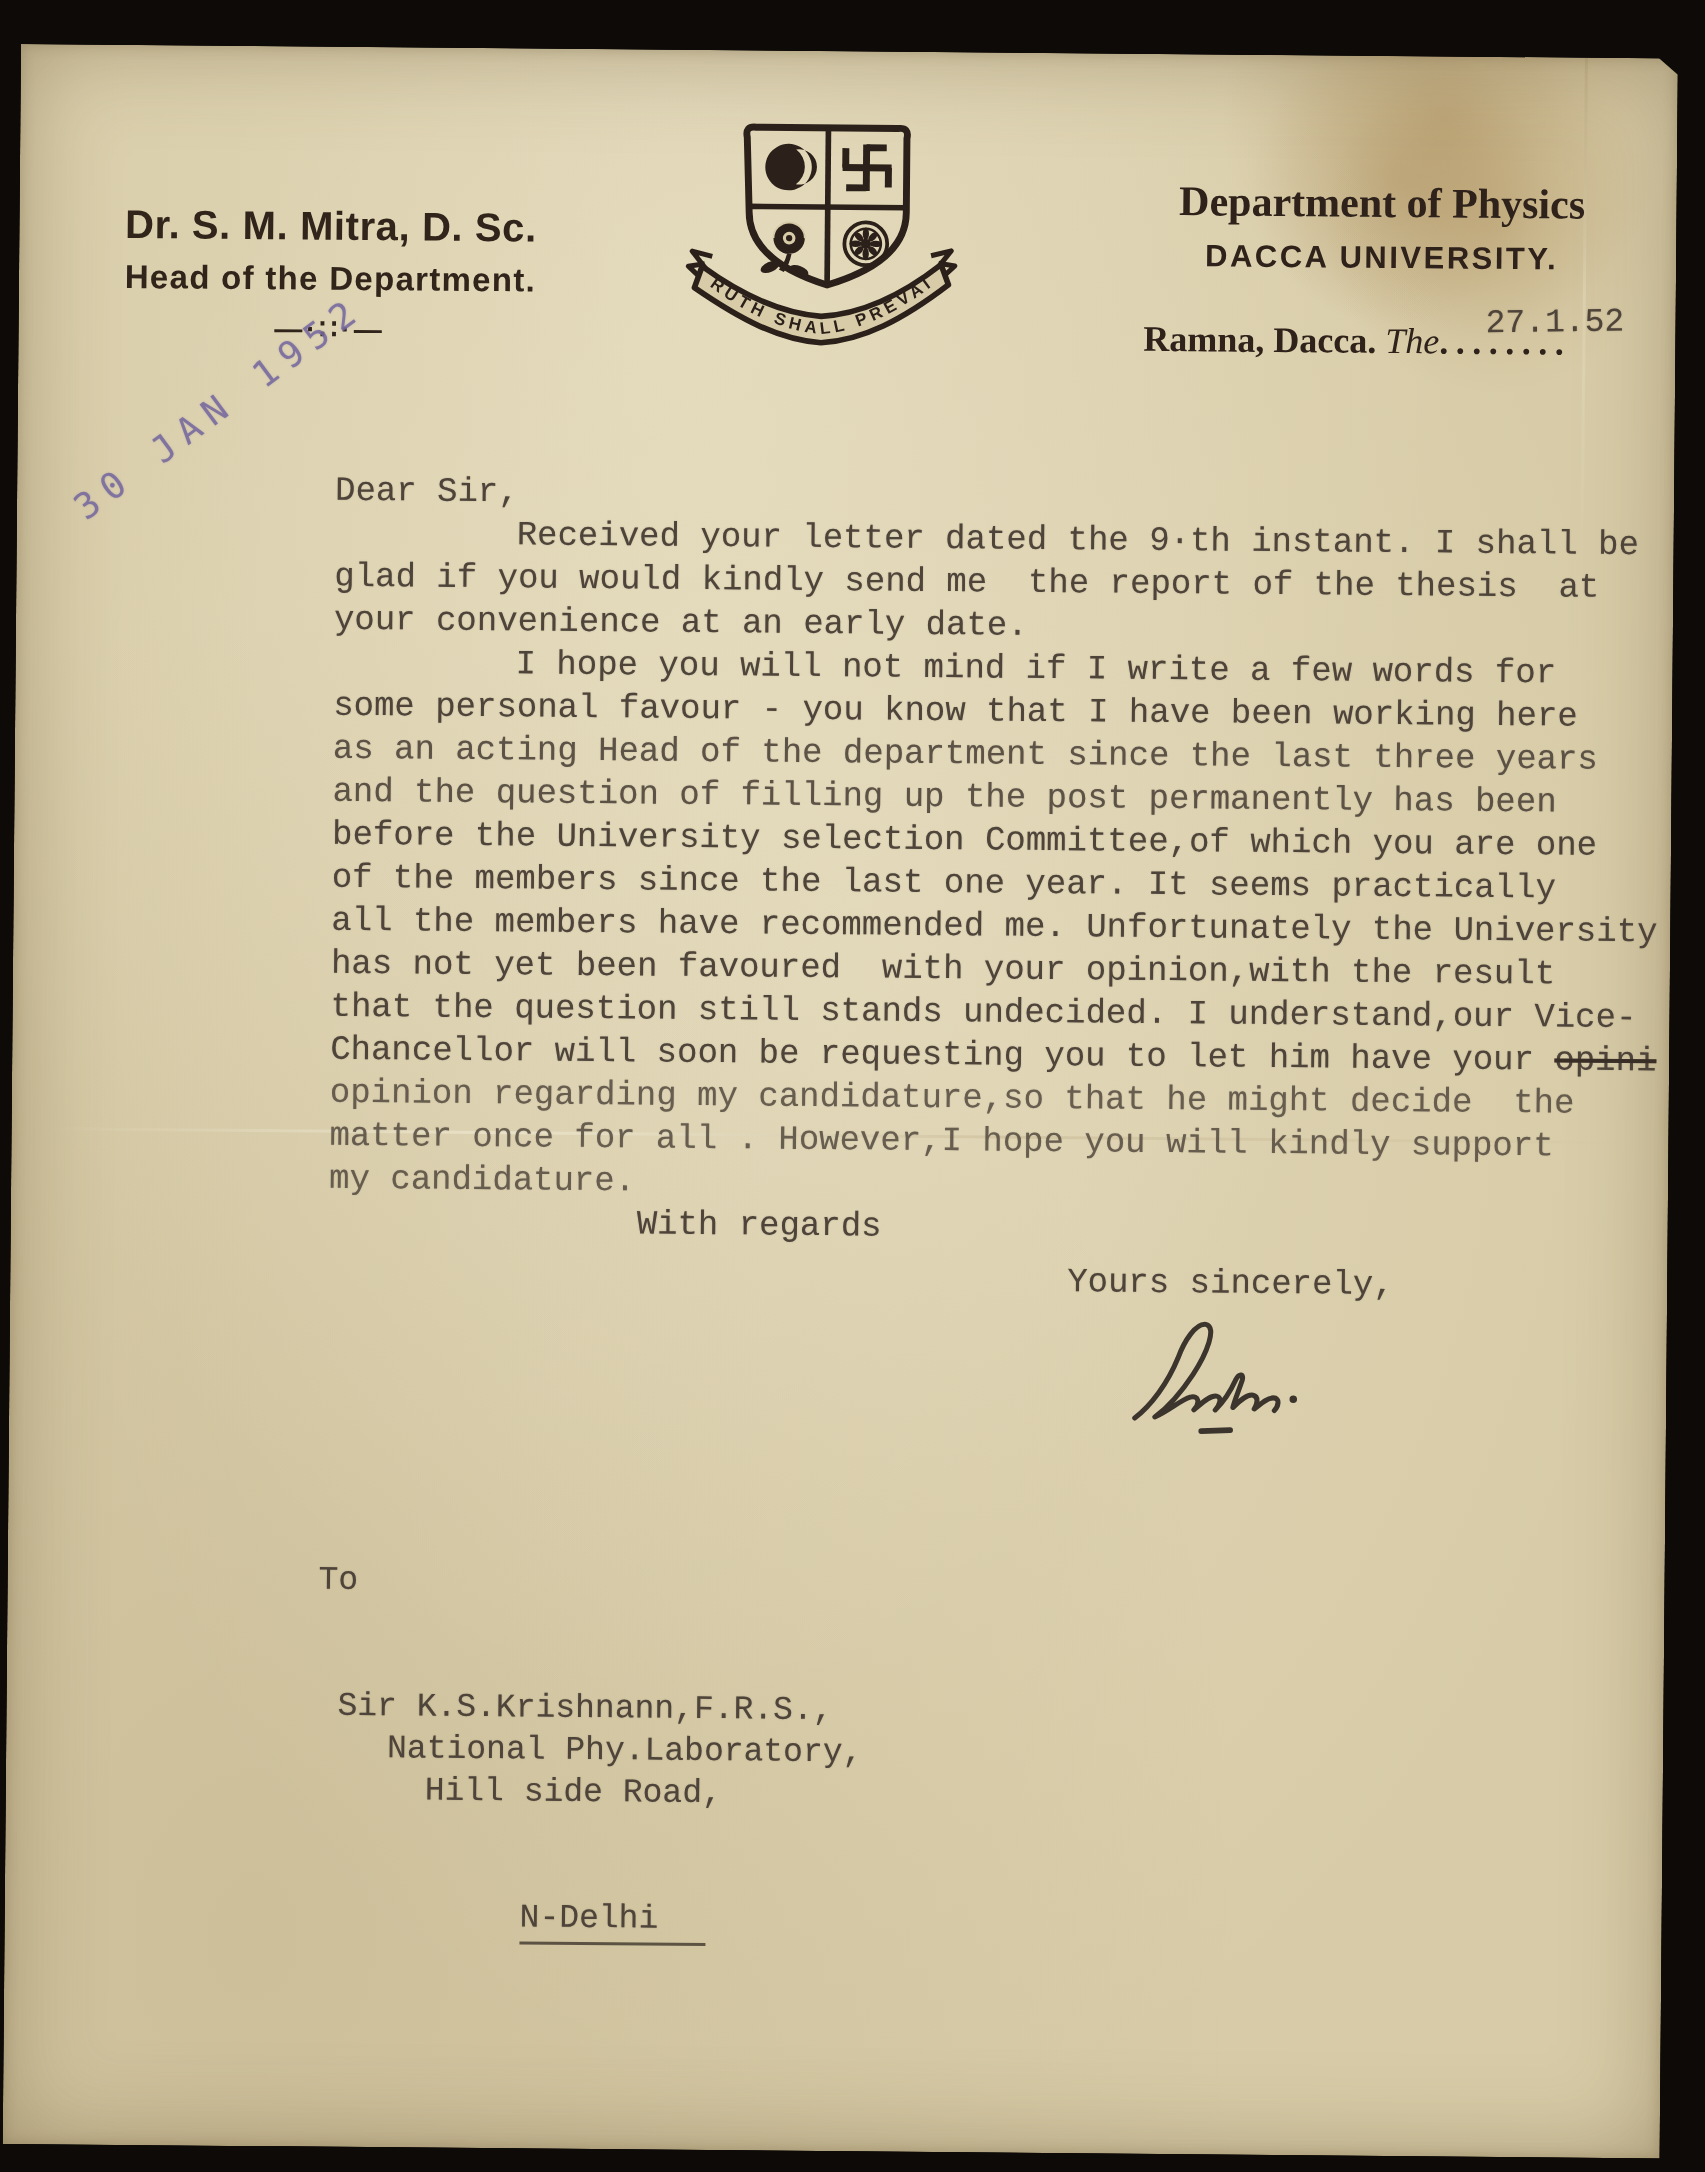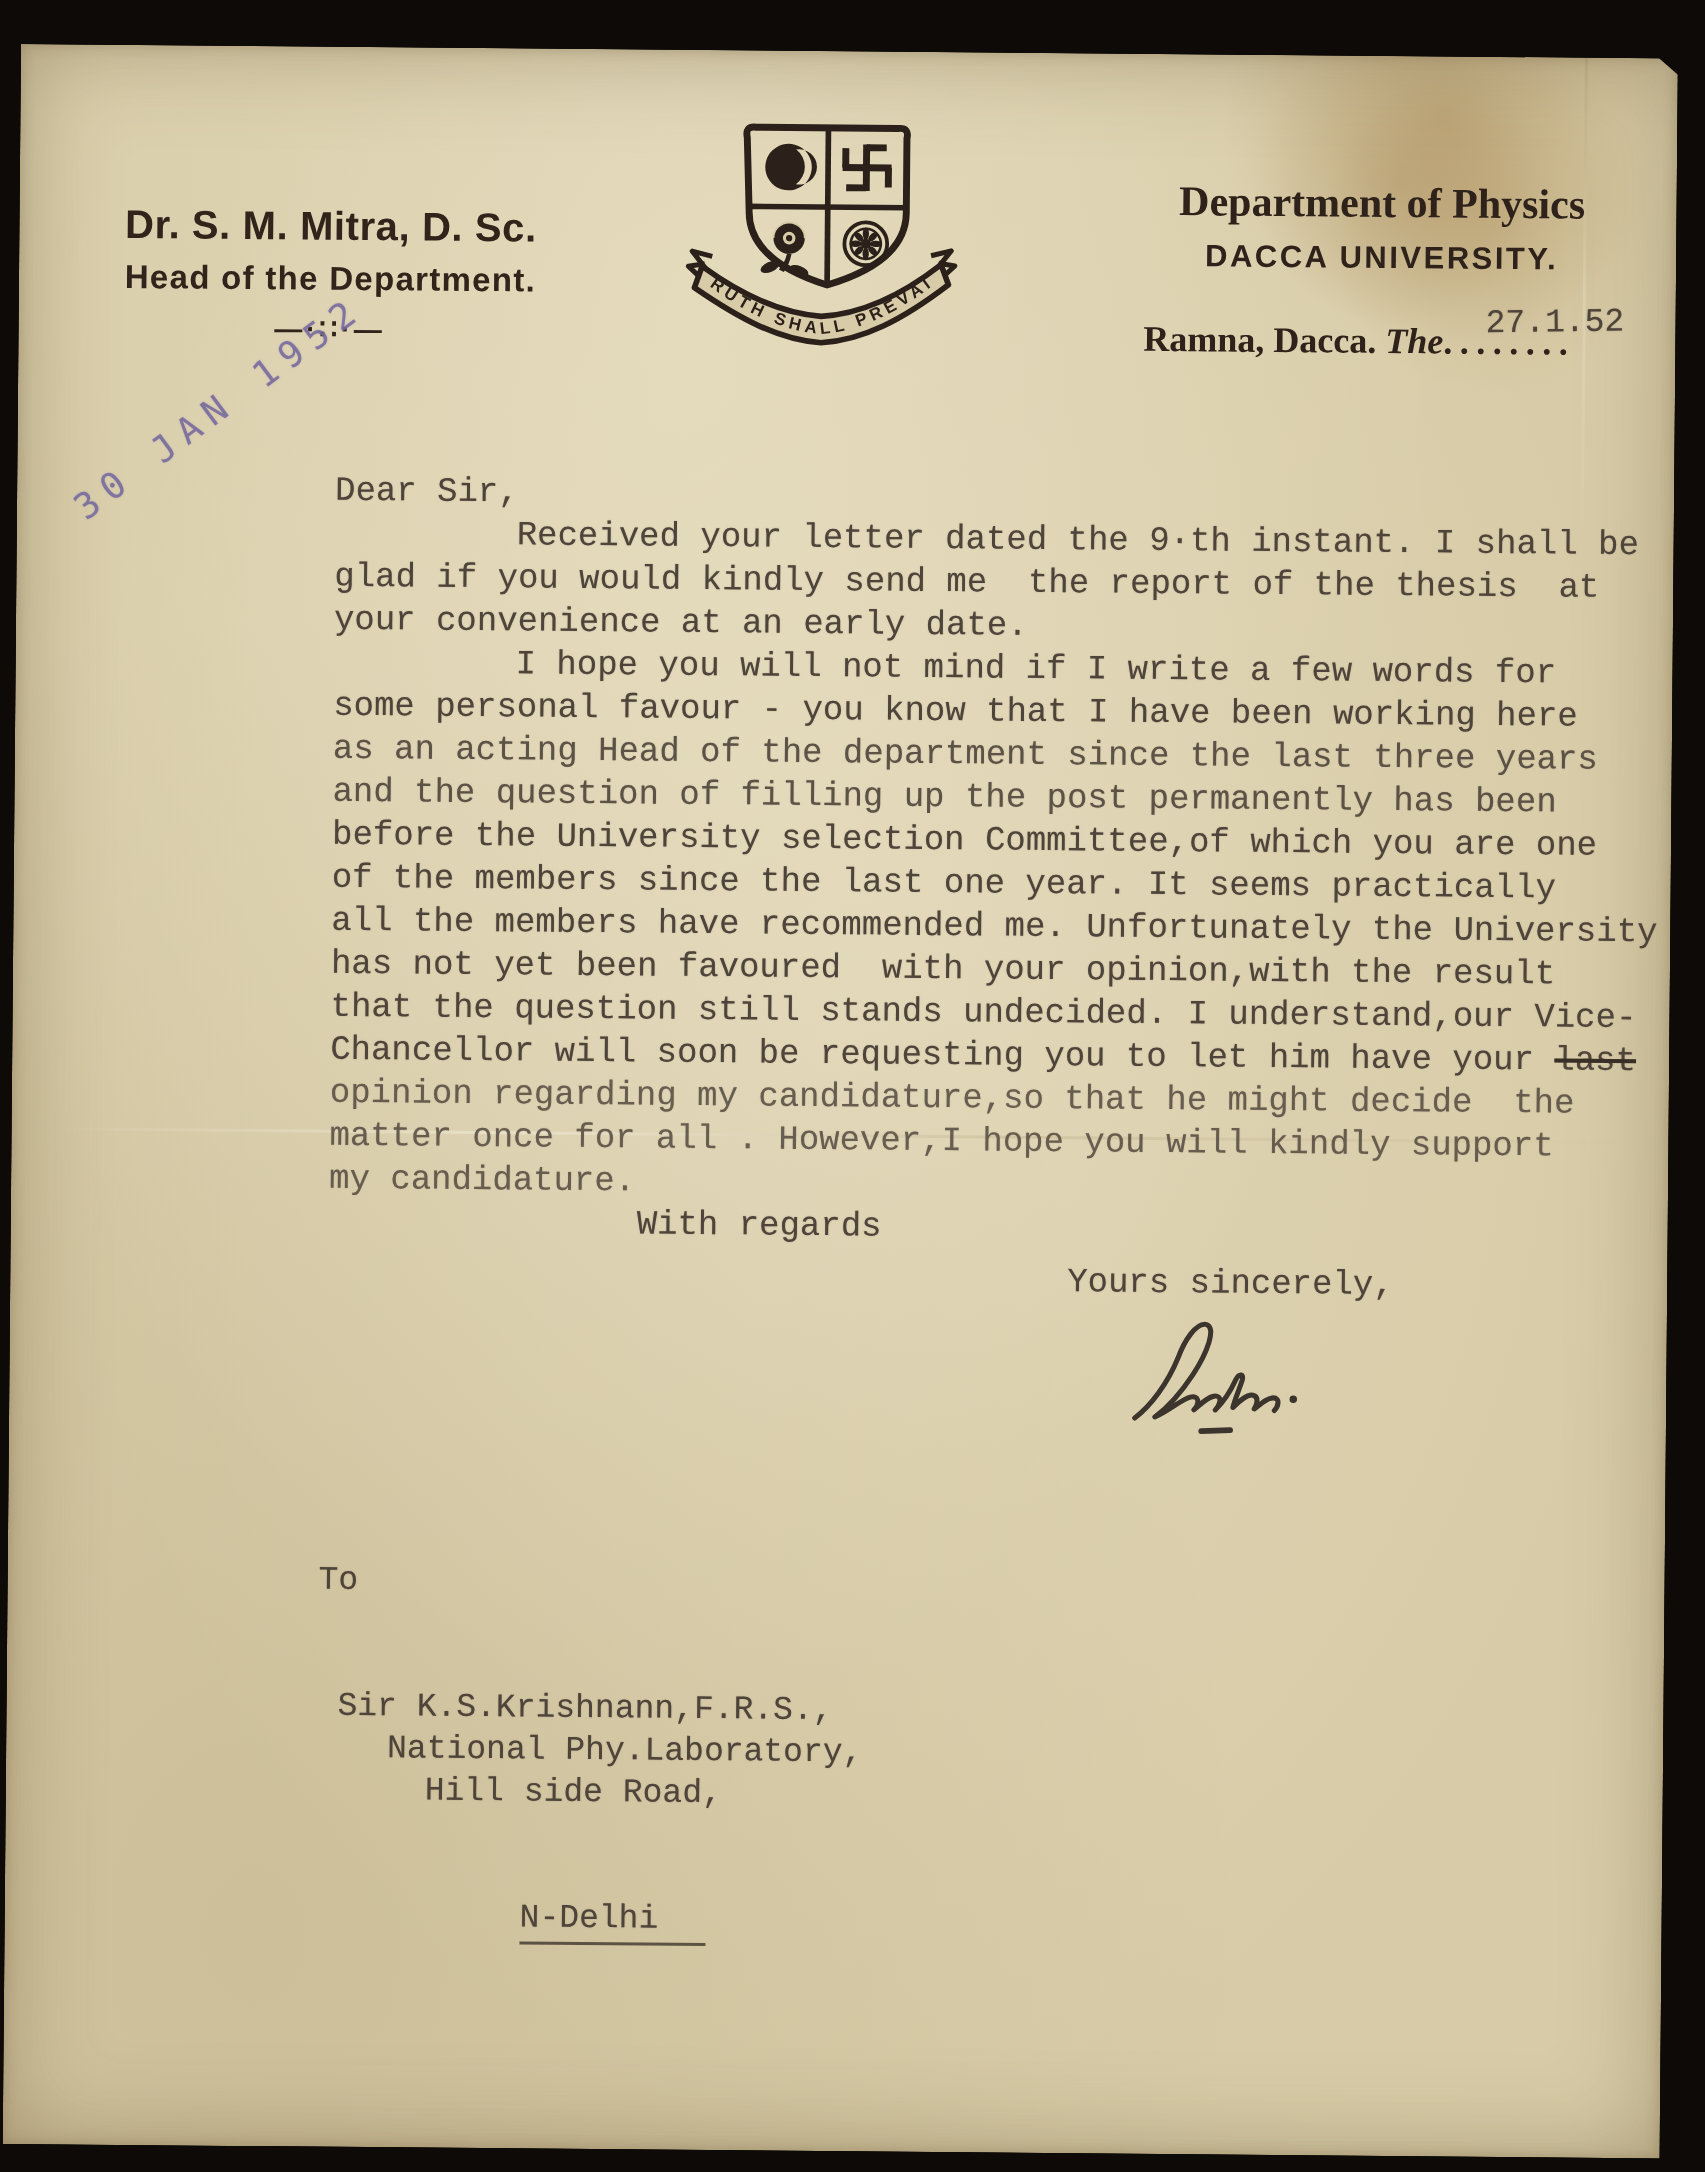--- a/index.html
+++ b/index.html
@@ -42,21 +42,21 @@
   .sender-name{font-size:40px;font-weight:bold;letter-spacing:0.6px;white-space:nowrap;}
   .sender-title{font-size:33px;font-weight:bold;letter-spacing:1.3px;margin-top:11.3px;white-space:nowrap;}
   .divider-mark{font-size:28px;font-weight:bold;margin-top:15px;letter-spacing:3.8px;color:#30241b;}
   .dept-block{position:absolute;left:1070px;top:123px;width:585px;text-align:center;color:#2e221a;}
   .dept-name{font-family:"Liberation Serif", serif;font-size:42px;font-weight:bold;white-space:nowrap;}
   .univ-name{font-size:31px;font-weight:bold;letter-spacing:2.5px;margin-top:12.6px;white-space:nowrap;}
   .place-line{
     position:absolute;left:1125px;top:264px;color:#2e221a;white-space:nowrap;
     font-family:"Liberation Serif", serif;font-size:36px;font-weight:bold;
   }
-  .place-the{font-style:italic;font-weight:bold;}
+  .place-the{font-style:italic;font-weight:normal;}
   .date-dots{letter-spacing:7.5px;font-weight:bold;}
   .typed-date{
     position:absolute;left:1467px;top:247px;
     font-family:"Liberation Mono", monospace;font-size:33px;color:#4e443a;
     transform:rotate(-1.2deg);white-space:nowrap;
     text-shadow:0 0 1.3px rgba(78,68,58,.45);
   }
   
   .stamp{
     position:absolute;left:74px;top:442px;
@@ -183,21 +183,21 @@
       <div class="line"><span>your convenience at an early date.</span></div>
       <div class="line" style="padding-left: 182px;"><span>I hope you will not mind if I write a few words for</span></div>
       <div class="line"><span>some personal favour - you know that I have been working here</span></div>
       <div class="line"><span>as an acting Head of the department since the last three years</span></div>
       <div class="line"><span>and the question of filling up the post permanently has been</span></div>
       <div class="line"><span>before the University selection Committee,of which you are one</span></div>
       <div class="line"><span>of the members since the last one year. It seems practically</span></div>
       <div class="line"><span>all the members have recommended me. Unfortunately the University</span></div>
       <div class="line"><span>has not yet been favoured  with your opinion,with the result</span></div>
       <div class="line"><span>that the question still stands undecided. I understand,our Vice-</span></div>
-      <div class="line"><span>Chancellor will soon be requesting you to let him have your </span><span class="strike">last</span></div>
+      <div class="line"><span>Chancellor will soon be requesting you to let him have your </span><span class="strike">opini</span></div>
       <div class="line"><span>opinion regarding my candidature,so that he might decide  the</span></div>
       <div class="line"><span>matter once for all . However,I hope you will kindly support</span></div>
       <div class="line"><span>my candidature.</span></div>
       <div class="line" style="padding-left: 308px;"><span>With regards</span></div>
       <div class="line" style="padding-left: 739px; margin-top: 11.3px;"><span>Yours sincerely,</span></div>
     </div>
 
   <svg class="signature" viewBox="0 0 420 240">
     <g stroke="#3c352e" stroke-width="8" fill="none" stroke-linecap="round" stroke-linejoin="round">
       <path d="M44,196 C70,176 96,140 112,100 C122,72 140,44 156,46 C174,50 158,92 136,126 C114,160 92,182 76,194 C98,184 118,166 132,162 C146,158 148,172 138,182 C150,172 164,158 174,160 C184,162 178,176 172,182 C182,172 196,152 204,134 C210,122 218,124 214,136 C208,154 202,168 200,178 C210,168 222,156 232,158 C242,160 238,174 234,180 C244,172 254,162 264,162 C276,162 272,176 266,182"></path>

